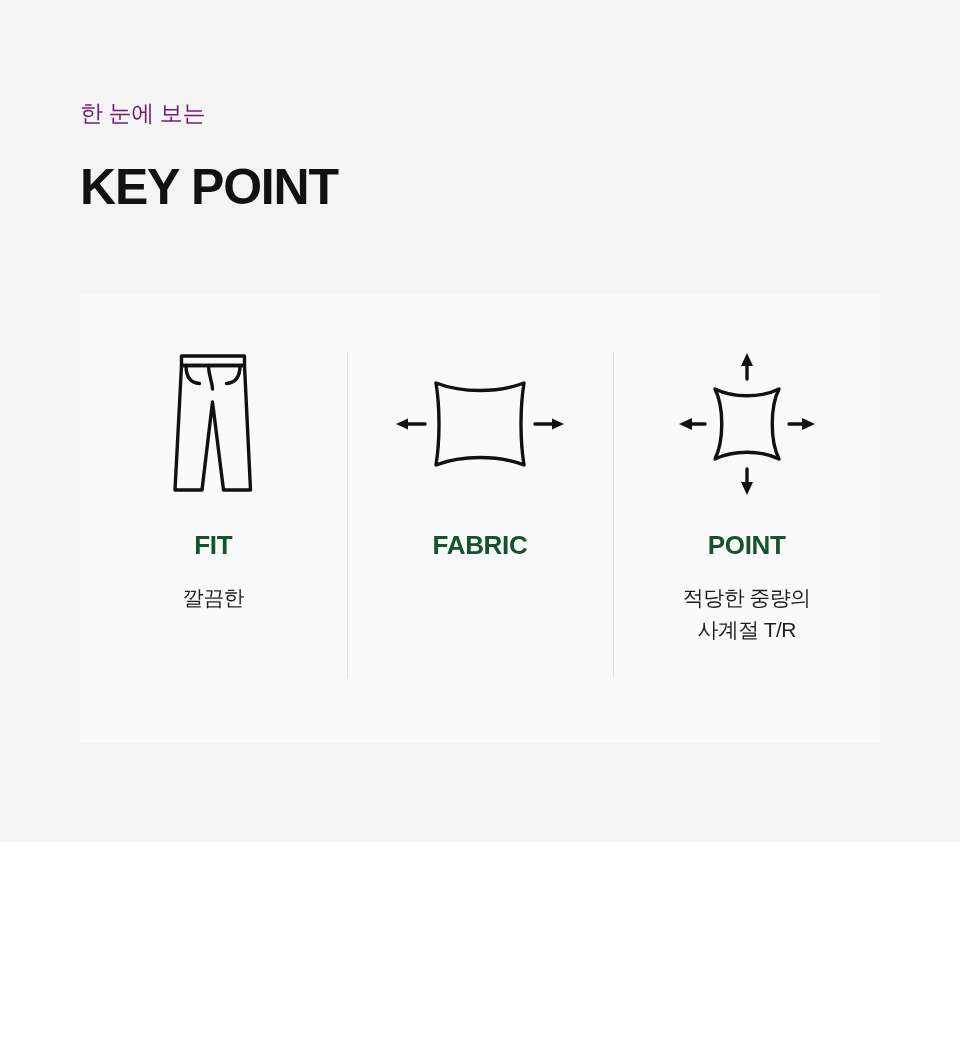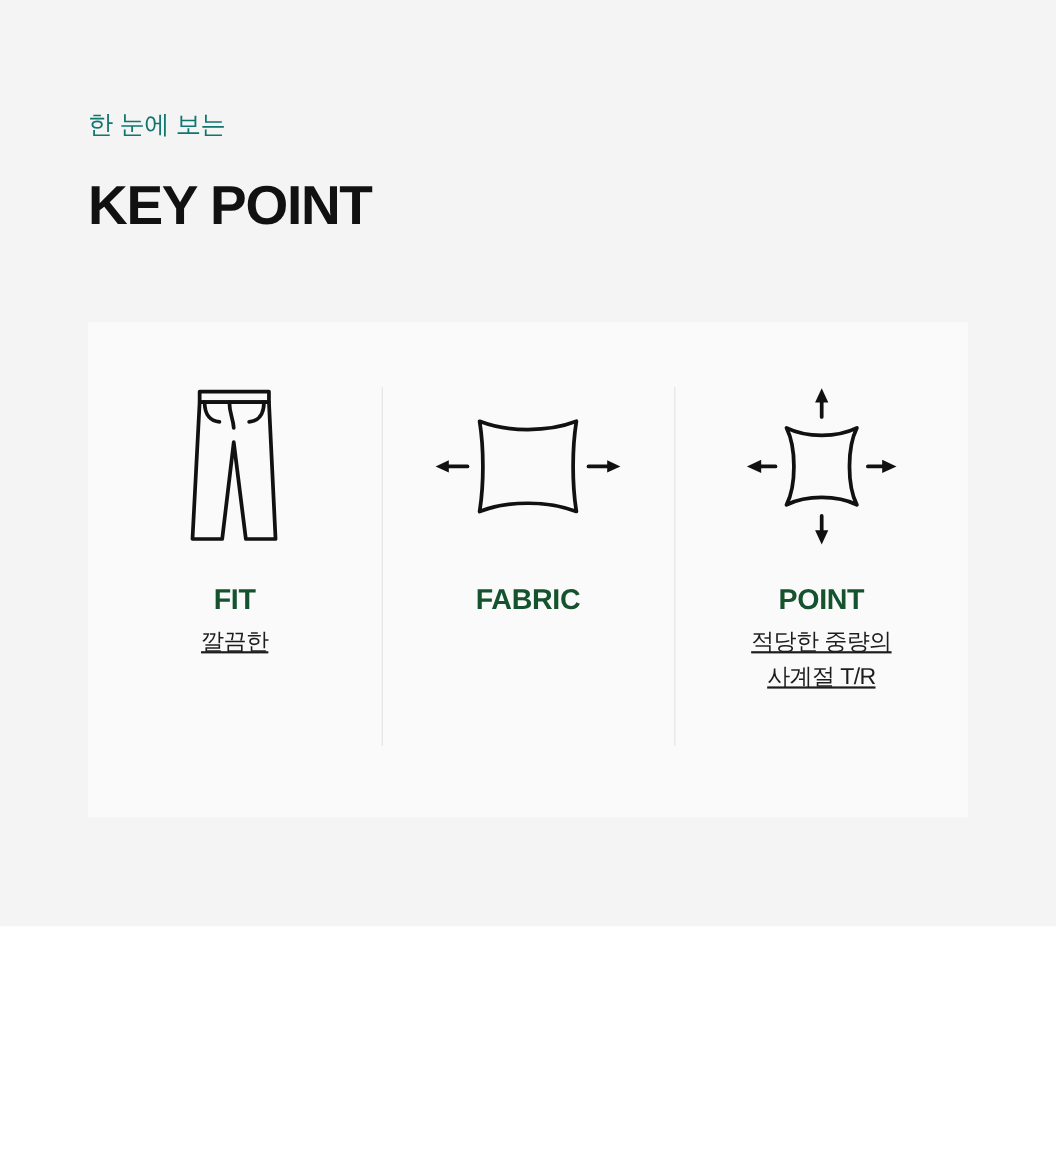--- a/index.html
+++ b/index.html
@@ -33,21 +33,21 @@
     position: absolute;
     left: 80px;
     top: 98px;
     width: 700px;
   }
 
   .eyebrow {
     font-size: 23px;
     font-weight: 400;
     letter-spacing: -0.4px;
-    color: #0f766e;
+    color: #701a75;
     line-height: 1.35;
   }
 
   .title {
     margin-top: 32px;
     font-size: 50px;
     font-weight: 700;
     letter-spacing: -1.2px;
     color: #111111;
     line-height: 1.05;
@@ -96,28 +96,27 @@
   .col-title {
     margin-top: 26px;
     font-size: 26px;
     font-weight: 700;
     letter-spacing: -0.3px;
     color: #14532d;
     line-height: 1;
   }
 
   .col-desc {
-    margin-top: 10px;
+    margin-top: 24px;
     font-size: 21px;
     font-weight: 400;
     letter-spacing: -0.6px;
     color: #1d1d1d;
     line-height: 1.52;
     text-align: center;
-    text-decoration: underline;
   }
   .col-desc span { display: block; }
 </style>
 </head>
 <body>
 
 <div id="page">
 
   <div class="section">
 

